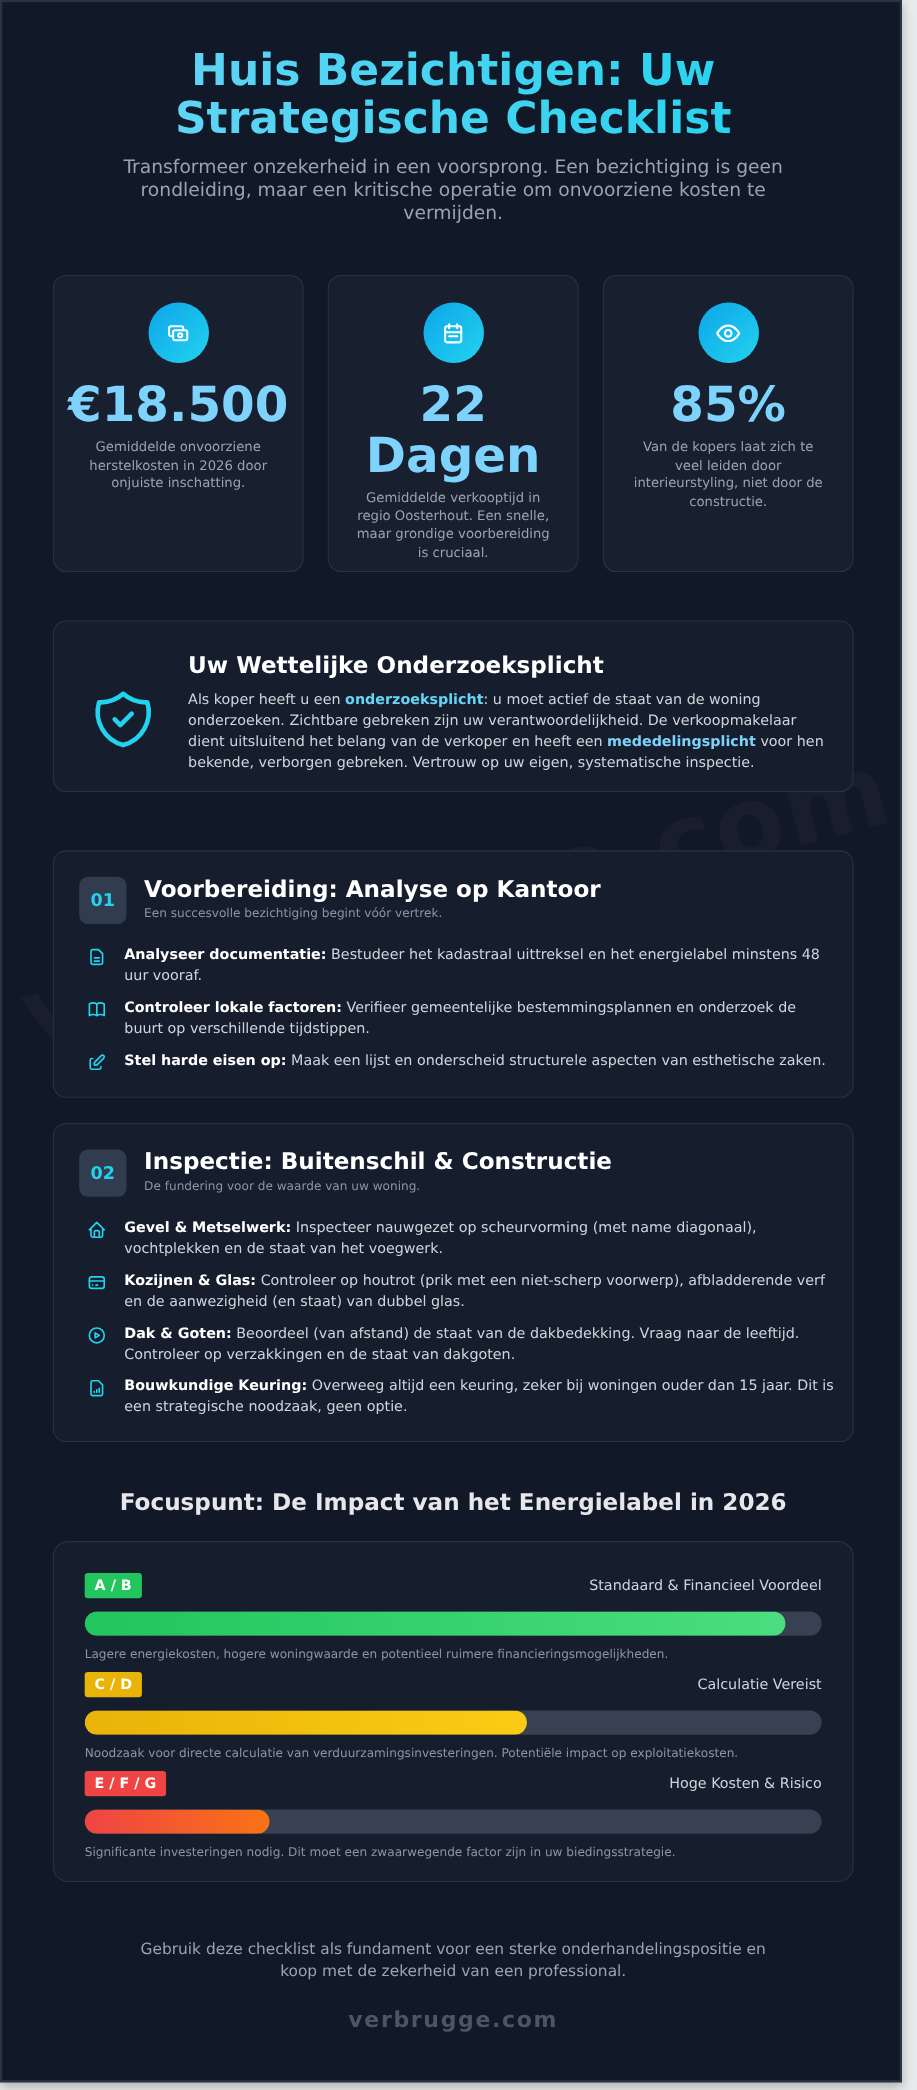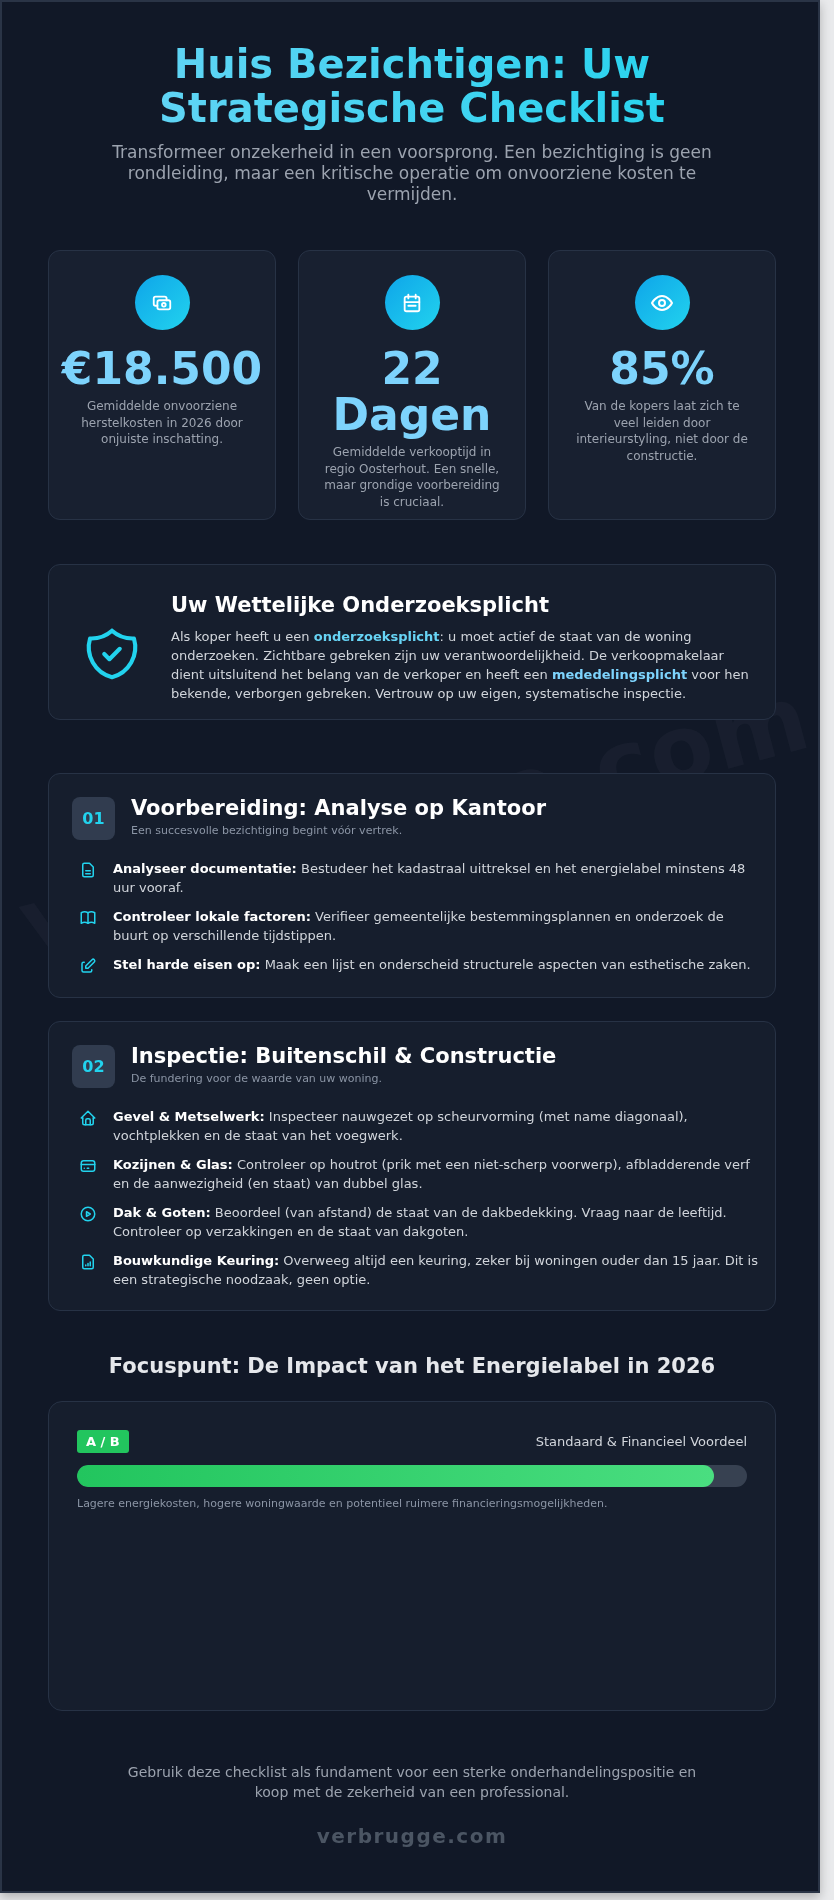--- a/index.html
+++ b/index.html
@@ -213,17 +213,33 @@
 
   <div class="card energy">
     <div class="erow" style="top:28px;">
       <span class="ebadge" style="background:#22c55e;">A / B</span>
       <span class="elabel">Standaard &amp; Financieel Voordeel</span>
       <div class="track">
         <div class="fill" style="width:95%;background:linear-gradient(90deg,#22c55e,#4ade80);"></div>
       </div>
       <div class="edesc">Lagere energiekosten, hogere woningwaarde en potentieel ruimere financieringsmogelijkheden.</div>
     </div>
+    <div class="erow" style="top:118px;">
+      <span class="ebadge" style="background:#eab308;">C / D</span>
+      <span class="elabel">Calculatie Vereist</span>
+      <div class="track">
+        <div class="fill" style="width:60%;background:linear-gradient(90deg,#eab308,#facc15);"></div>
+      </div>
+      <div class="edesc">Noodzaak voor directe calculatie van verduurzamingsinvesteringen. Potentiële impact op exploitatiekosten.</div>
+    </div>
+    <div class="erow" style="top:208px;">
+      <span class="ebadge" style="background:#ef4444;">E / F / G</span>
+      <span class="elabel">Hoge Kosten &amp; Risico</span>
+      <div class="track">
+        <div class="fill" style="width:25%;background:linear-gradient(90deg,#ef4444,#f97316);"></div>
+      </div>
+      <div class="edesc">Significante investeringen nodig. Dit moet een zwaarwegende factor zijn in uw biedingsstrategie.</div>
+    </div>
   </div>
 
   <p class="footer-text">Gebruik deze checklist als fundament voor een sterke onderhandelingspositie en koop met de zekerheid van een professional.</p>
   <div class="footer-brand">verbrugge.com</div>
 </div>
 
 </body></html>

